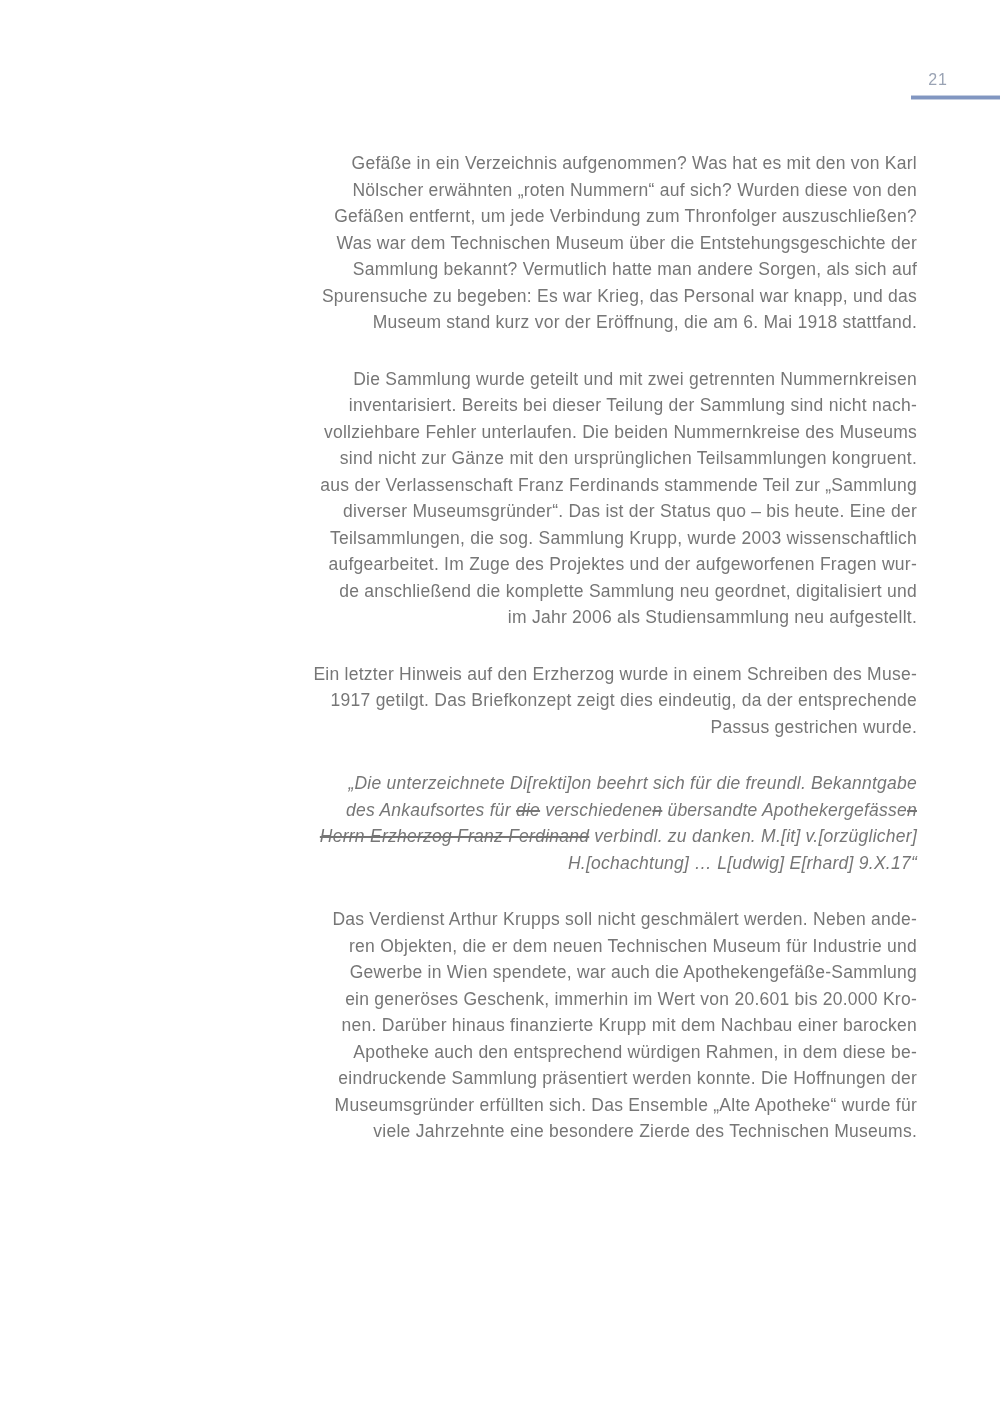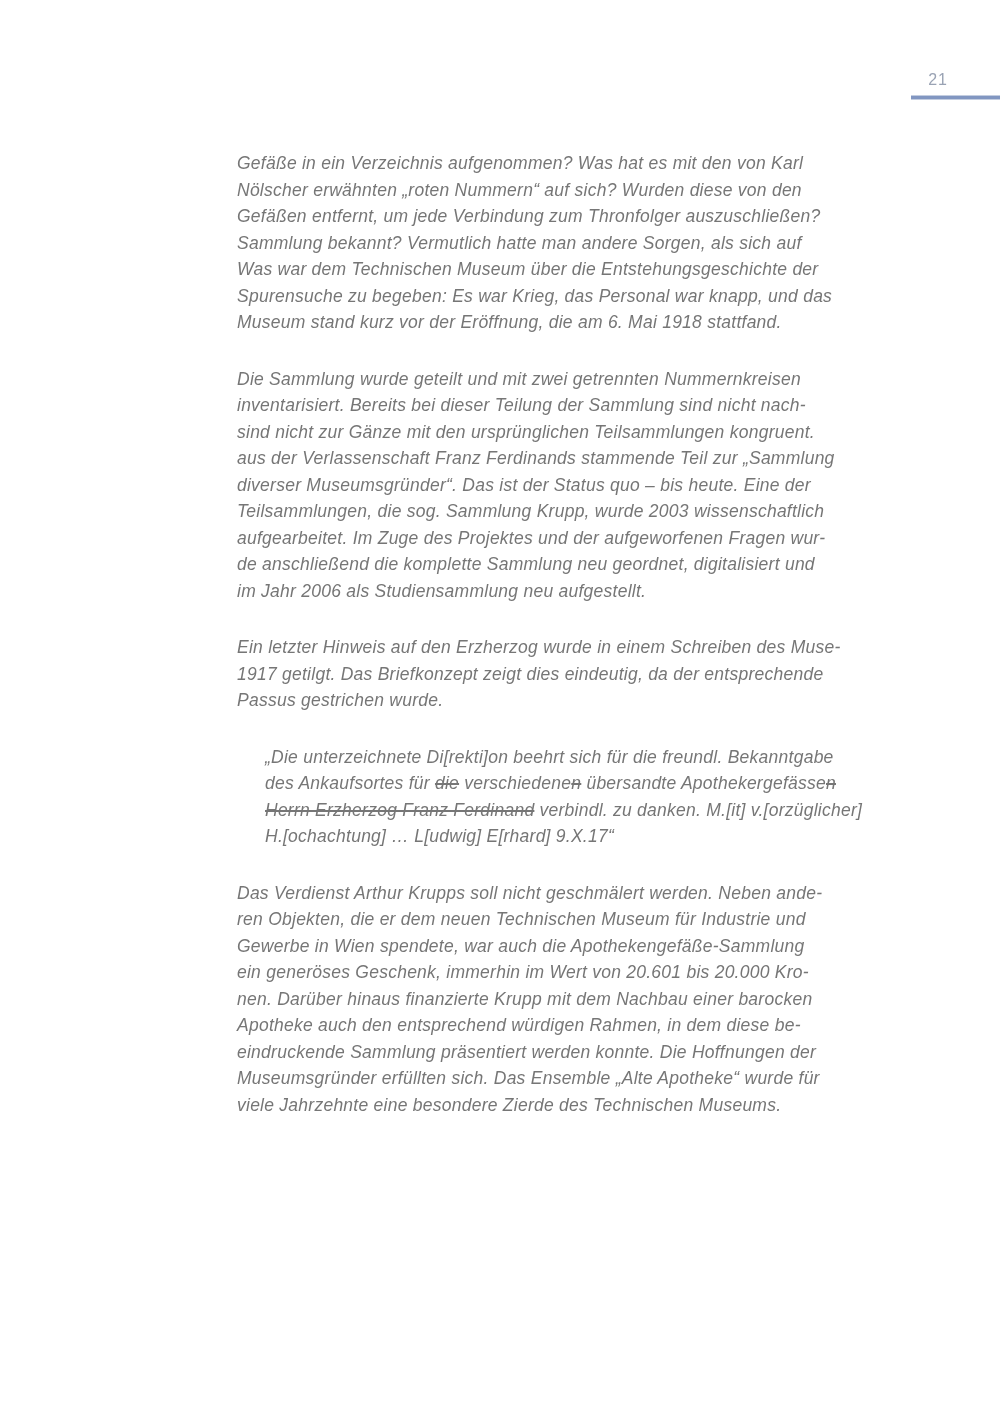--- a/index.html
+++ b/index.html
@@ -12,20 +12,21 @@
   * { box-sizing: border-box; }
   html, body { margin: 0; padding: 0; background: #ffffff; }
   .page {
     position: relative;
     width: 1000px;
     height: 1411px;
     margin: 0 auto;
     background: var(--page-bg);
     font-family: "Liberation Sans", sans-serif;
     overflow: hidden;
+    text-align: right;
   }
   .page-number {
     position: absolute;
     top: 71px;
     right: 52px;
     font-size: 16px;
     letter-spacing: 1px;
     color: var(--page-number-color);
     font-weight: 300;
   }
@@ -47,46 +48,47 @@
     left: 237px;
     top: 150px;
     width: 680px;
     color: var(--text-color);
     font-size: 17.5px;
     line-height: 26.5px;
     font-weight: 300;
     letter-spacing: 0.25px;
   }
   .para { margin: 0 0 30px 0; }
-  .para .line { display: block; white-space: pre-wrap; font-style: italic; }
+  .para .line { display: block; white-space: pre-wrap; }
   .para.quote { font-style: italic; margin-left: 28px; }
   .strike {
     text-decoration: line-through;
     text-decoration-thickness: 1.5px;
   }
 </style>
 </head>
 <body>
 
 <div class="page">
   <span class="page-number">21</span>
   <div class="header-rule"></div>
   <main class="page-body">
       <p class="para">
         <span class="line"><span class="">Gefäße in ein Verzeichnis aufgenommen? Was hat es mit den von Karl</span></span>
         <span class="line"><span class="">Nölscher erwähnten „roten Nummern“ auf sich? Wurden diese von den</span></span>
         <span class="line"><span class="">Gefäßen entfernt, um jede Verbindung zum Thronfolger auszuschließen?</span></span>
+        <span class="line"><span class="">Was war dem Technischen Museum über die Entstehungsgeschichte der</span></span>
         <span class="line"><span class="">Sammlung bekannt? Vermutlich hatte man andere Sorgen, als sich auf</span></span>
-        <span class="line"><span class="">Was war dem Technischen Museum über die Entstehungsgeschichte der</span></span>
         <span class="line"><span class="">Spurensuche zu begeben: Es war Krieg, das Personal war knapp, und das</span></span>
         <span class="line"><span class="">Museum stand kurz vor der Eröffnung, die am 6. Mai 1918 stattfand.</span></span>
       </p>
       <p class="para">
         <span class="line"><span class="">Die Sammlung wurde geteilt und mit zwei getrennten Nummernkreisen</span></span>
         <span class="line"><span class="">inventarisiert. Bereits bei dieser Teilung der Sammlung sind nicht nach-</span></span>
+        <span class="line"><span class="">vollziehbare Fehler unterlaufen. Die beiden Nummernkreise des Museums</span></span>
         <span class="line"><span class="">sind nicht zur Gänze mit den ursprünglichen Teilsammlungen kongruent.</span></span>
         <span class="line"><span class="">aus der Verlassenschaft Franz Ferdinands stammende Teil zur „Sammlung</span></span>
         <span class="line"><span class="">diverser Museumsgründer“. Das ist der Status quo – bis heute. Eine der</span></span>
         <span class="line"><span class="">Teilsammlungen, die sog. Sammlung Krupp, wurde 2003 wissenschaftlich</span></span>
         <span class="line"><span class="">aufgearbeitet. Im Zuge des Projektes und der aufgeworfenen Fragen wur-</span></span>
         <span class="line"><span class="">de anschließend die komplette Sammlung neu geordnet, digitalisiert und</span></span>
         <span class="line"><span class="">im Jahr 2006 als Studiensammlung neu aufgestellt.</span></span>
       </p>
       <p class="para">
         <span class="line"><span class="">Ein letzter Hinweis auf den Erzherzog wurde in einem Schreiben des Muse-</span></span>

